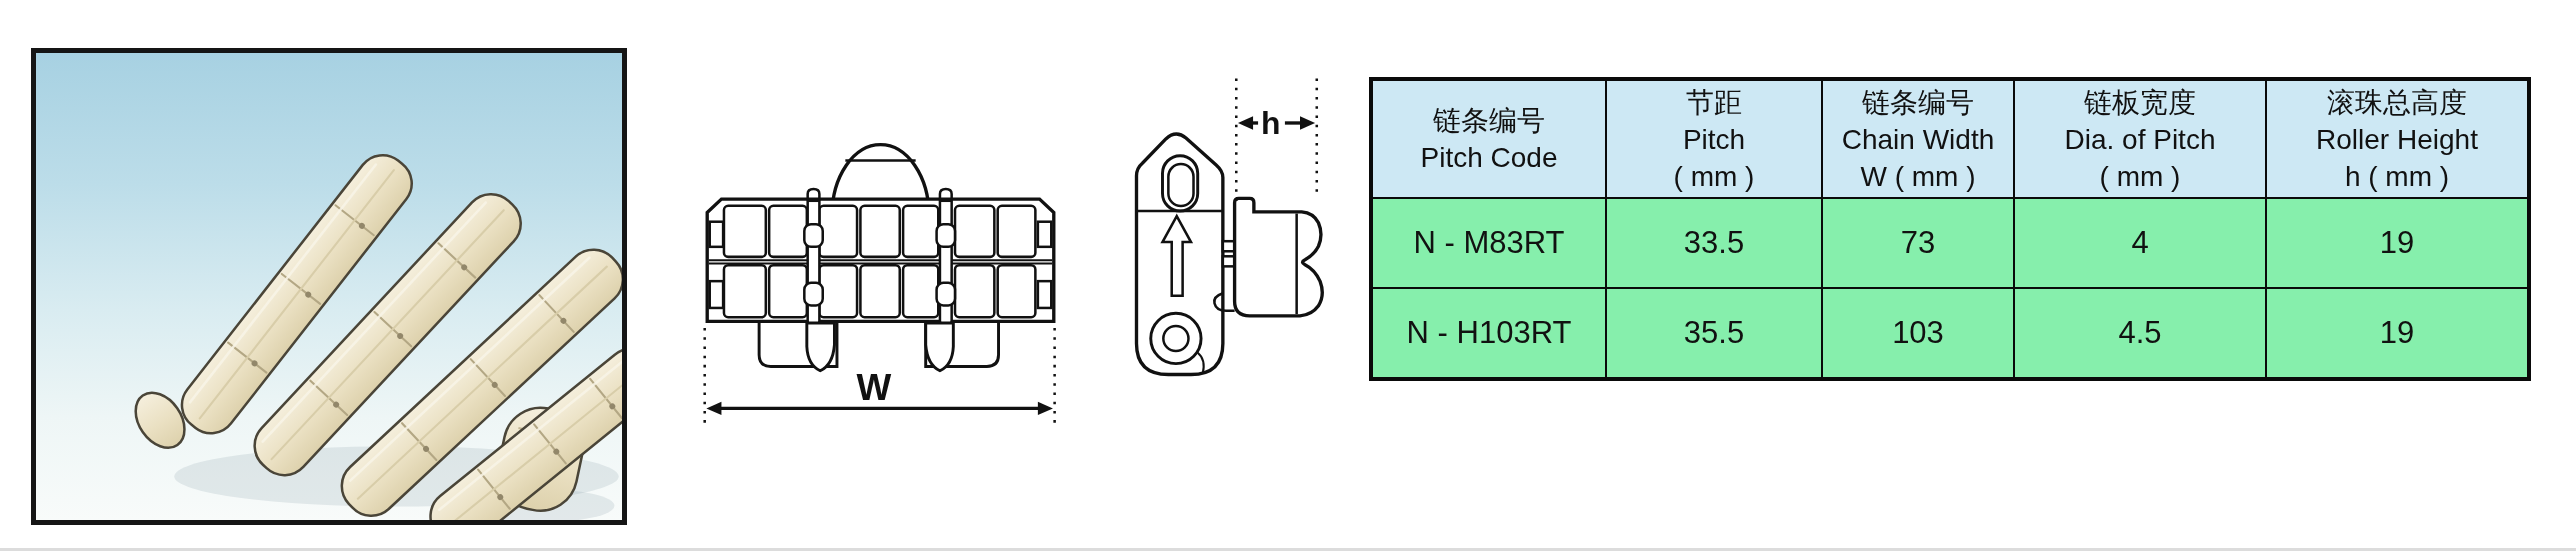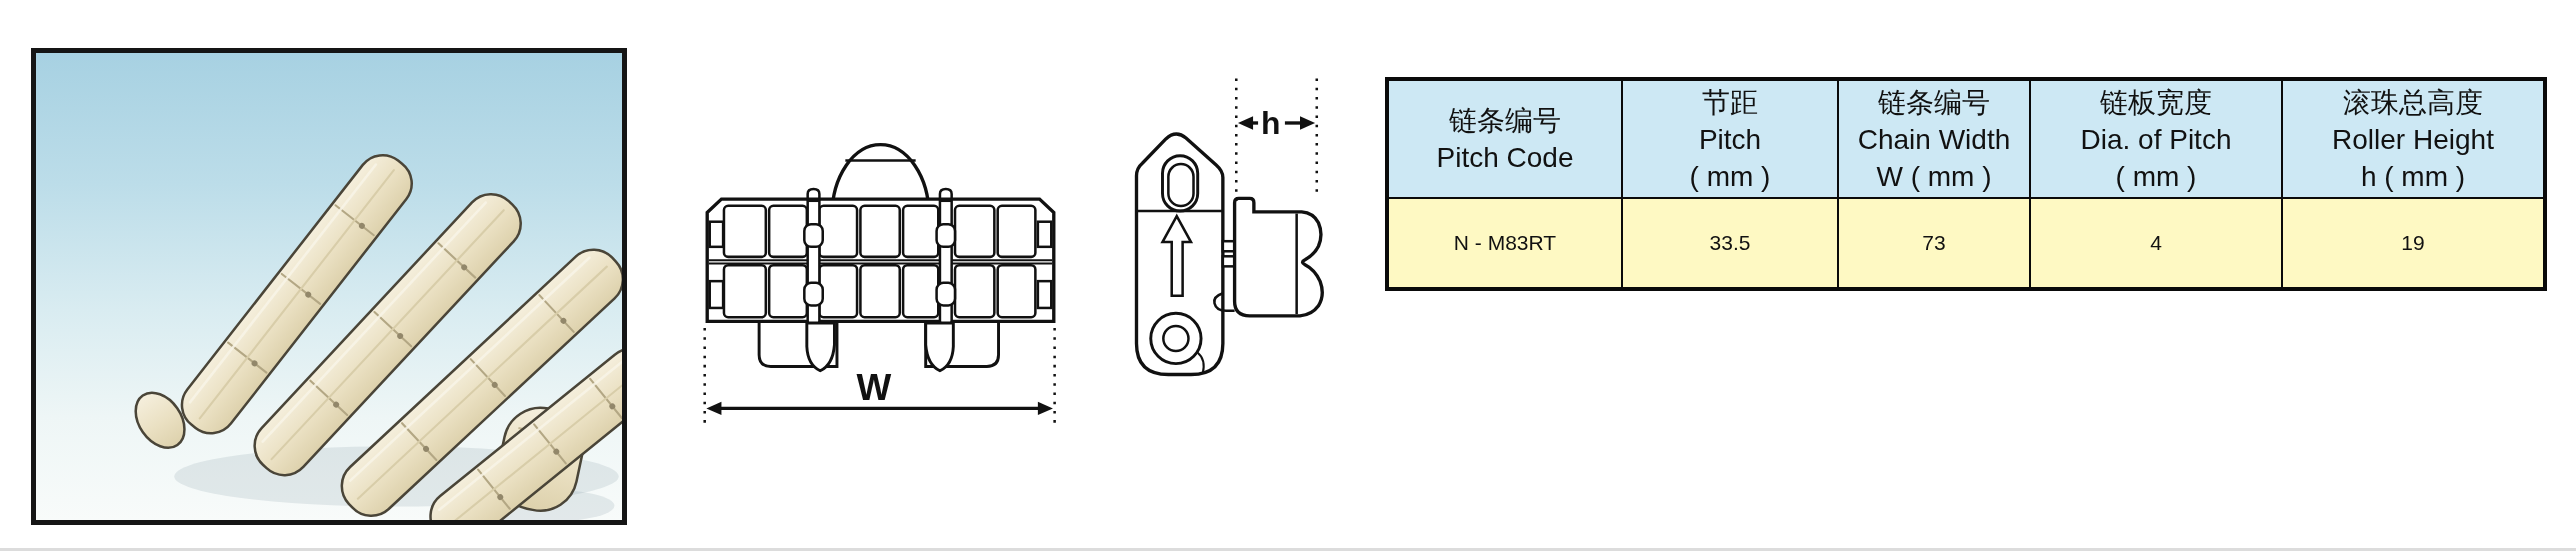--- a/index.html
+++ b/index.html
@@ -17,26 +17,26 @@
   
   .drawing{position:absolute;}
   
   #spec-table{
     position:absolute;left:1369px;top:77px;
     border-collapse:collapse;table-layout:fixed;width:1157px;
   }
   #spec-table td,#spec-table th{
     border:2.5px solid #0a0a0a;text-align:center;vertical-align:middle;padding:0;
   }
-  #spec-table{border:4.2px solid #0a0a0a;margin-left:16px;}
+  #spec-table{border:4.2px solid #0a0a0a;}
   #spec-table thead th{
     background:#cde8f4;height:116px;font-weight:500;font-size:28px;line-height:37px;
   }
   #spec-table tbody td{
-    background:#fef9c3;height:88px;font-weight:500;font-size:21px;
+    background:#86efac;height:88px;font-weight:500;font-size:31px;
   }
   .hdr-line{display:block;}
   #bottom-rule{
     position:absolute;left:0;top:548px;width:2576px;height:2.5px;background:#dcdcdc;
   }
 </style>
 </head>
 <body>
 
 <div id="canvas">
@@ -251,18 +251,25 @@
       </tr>
     </thead>
     <tbody>
       <tr>
         <td>N - M83RT</td>
         <td>33.5</td>
         <td>73</td>
         <td>4</td>
         <td>19</td>
       </tr>
+      <tr>
+        <td>N - H103RT</td>
+        <td>35.5</td>
+        <td>103</td>
+        <td>4.5</td>
+        <td>19</td>
+      </tr>
     </tbody>
   </table>
 
   <div id="bottom-rule"></div>
 </div>
 
 
 </body></html>

